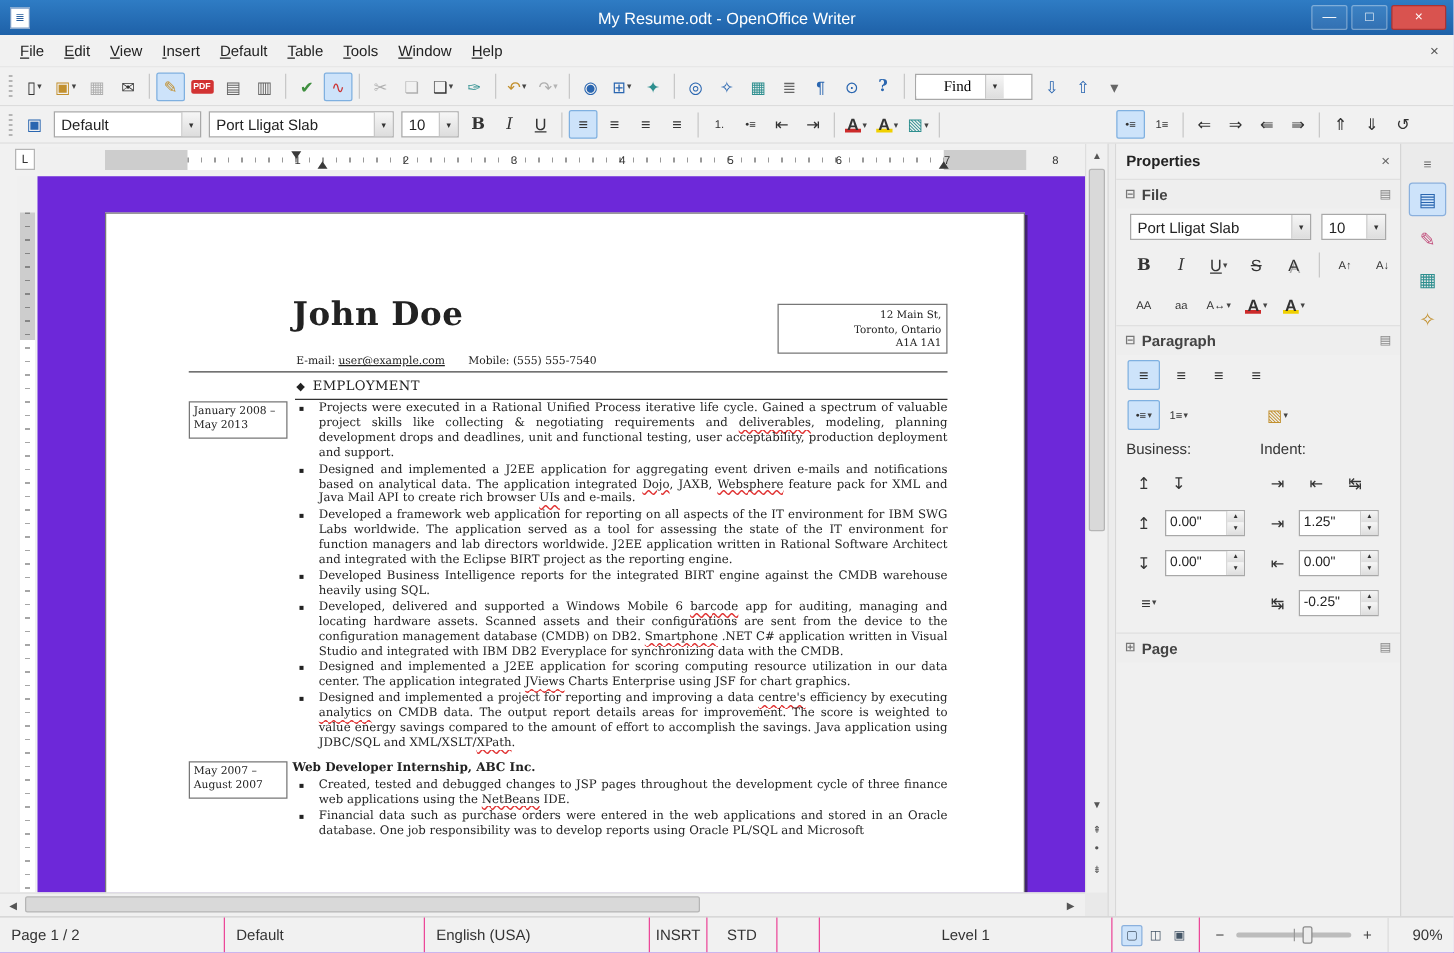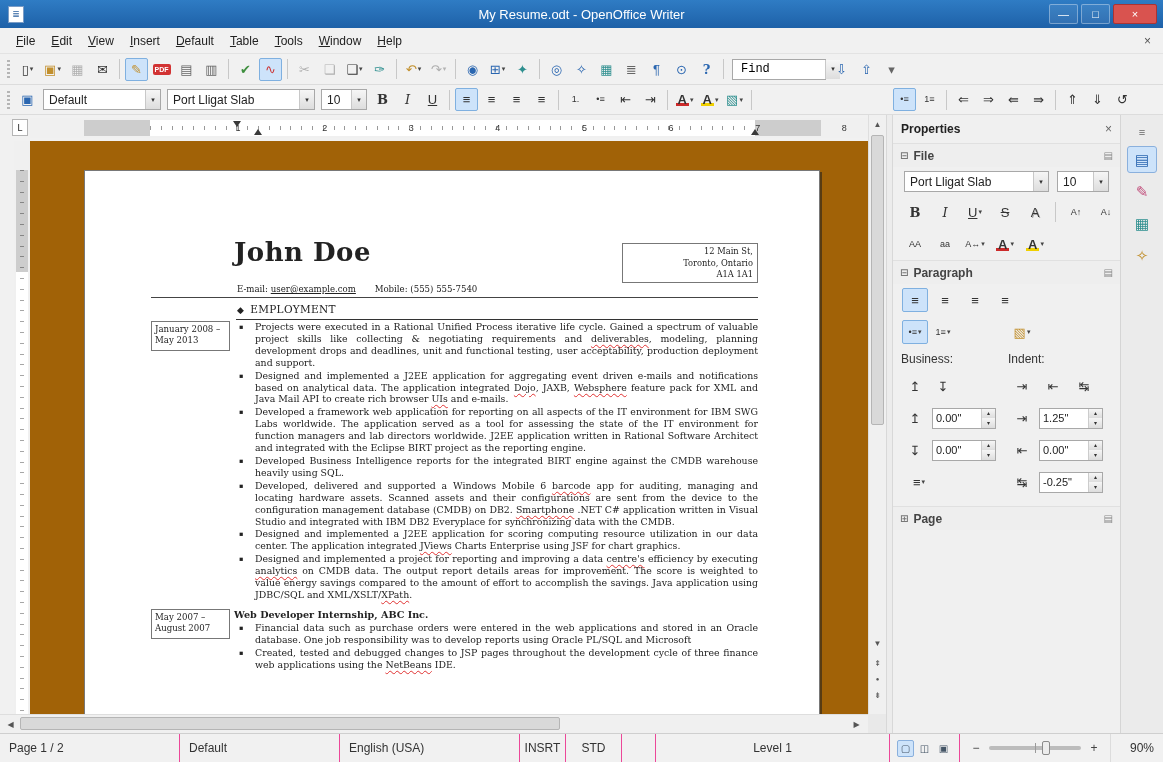--- a/index.html
+++ b/index.html
@@ -56,21 +56,21 @@
   .hl{box-shadow:inset 0 -3px 0 0 #f0d000;padding:0 2px;font-weight:bold}
   .pdfb{background:#d23333;color:#fff!important;font-size:7px!important;font-weight:bold;
     padding:2px 2px;border-radius:2px}
   .combo{height:21px;background:#fff;border:1px solid #a8a8a8;display:flex;align-items:center;
     margin:0 3px;flex:none}
   .combo .val{padding:0 5px;white-space:nowrap;overflow:hidden;font-size:12px;flex:1}
   .combo .arr{width:15px;align-self:stretch;display:flex;align-items:center;justify-content:center;
     border-left:1px solid #c8c8c8;background:linear-gradient(#f6f6f6,#ddd);font-size:7px;color:#333;flex:none}
   .stylec{width:118px}.fontc{width:148px}.sizec{width:46px}
   .findbox{width:94px;margin-left:4px}
-  .findin{border:none;outline:none;width:92px;font-size:12px;padding-left:8px;font-family:Liberation Mono, monospace}
+  .findin{border:none;outline:none;width:55px;font-size:12px;padding-left:22px;font-family:Liberation Serif, serif}
   .rgroup{margin-left:auto;margin-right:28px}
 
   
   .rulerband{position:absolute;top:115px;left:0;width:886px;height:26px;background:#f1f1f1}
   .tabsel{position:absolute;left:12px;top:4px;width:16px;height:17px;background:#fff;
     border:1px solid #b5b5b5;display:flex;align-items:center;justify-content:center;
     font-size:9px;color:#333;font-family:"DejaVu Sans Mono",monospace}
   .hruler{position:absolute;left:30px;top:3px;width:838px;height:20px;background:#f0f0f0}
   .hstrip{position:absolute;left:54px;top:2px;width:737px;height:16px;background:#cdcdcd}
   .hwhite{position:absolute;left:66px;top:0;width:605px;height:16px;background:#fff}
@@ -83,21 +83,21 @@
     border-right:4px solid transparent;z-index:3}
   .mk.down{border-top:6px solid #3a3a3a;top:1px}
   .mk.up{border-bottom:6px solid #3a3a3a;bottom:1px}
 
   
   .vruler{position:absolute;left:14px;top:141px;width:16px;height:573px;background:#f0f0f0}
   .vstrip{position:absolute;top:29px;bottom:0;left:2px;right:2px;background:#cdcdcd}
   .vwhite{position:absolute;top:102px;bottom:0;left:0;right:0;background:#fff}
   .vstrip::after{content:"";position:absolute;top:0;bottom:0;left:4px;width:4px;
     background:repeating-linear-gradient(180deg,rgba(0,0,0,.35) 0 1px,transparent 1px 10.8px)}
-  .canvas{position:absolute;left:30px;top:141px;width:838px;height:573px;background:#a16207;overflow:hidden}
+  .canvas{position:absolute;left:30px;top:141px;width:838px;height:573px;background:#6d28d9;overflow:hidden}
   .page{position:absolute;left:54px;top:29px;width:736px;height:600px;background:#fff;
     border:1px solid #787878;box-shadow:2px 2px 0 rgba(30,30,30,.55)}
 
   
   .pheader{position:absolute;left:66px;top:70px;width:607px;font-family:"DejaVu Serif",serif}
   .rname{position:absolute;left:83px;top:-4px;font-size:26px;font-weight:bold;letter-spacing:.5px}
   .addr{position:absolute;right:0;top:2px;width:136px;height:40px;border:1px solid #777;
     font-size:8.3px;line-height:11.5px;text-align:right;padding:2px 4px 0 0}
   .contact{position:absolute;left:86px;top:43px;font-size:8.6px}
   .contact .mob{margin-left:16px}
@@ -506,22 +506,22 @@
         </div>
         <div class="job">
           <div class="datecell">
             <div>May 2007 –</div>
             <div>August 2007</div>
           </div>
           <div class="jobbody">
             <div class="jobtitle">Web Developer Internship, ABC Inc.</div>
             <ul class="bul">
 
-            <li class="spell">Financial data such as purchase orders were entered in the web applications and stored in an Oracle database. One job responsibility was to develop reports using Oracle PL/SQL and Microsoft</li>
-                <li class="spell">Created, tested and debugged changes to JSP pages throughout the development cycle of three finance web applications using the <span class="sq">NetBeans</span> IDE.</li>
+            <li class="spell">Created, tested and debugged changes to JSP pages throughout the development cycle of three finance web applications using the <span class="sq">NetBeans</span> IDE.</li>
+                <li class="spell">Financial data such as purchase orders were entered in the web applications and stored in an Oracle database. One job responsibility was to develop reports using Oracle PL/SQL and Microsoft</li>
               </ul>
           </div>
         </div>
       </div>
 
     </div>
   </div>
 
   <div class="vscroll">
     <span class="sbtn" style="top:1px">▲</span>

